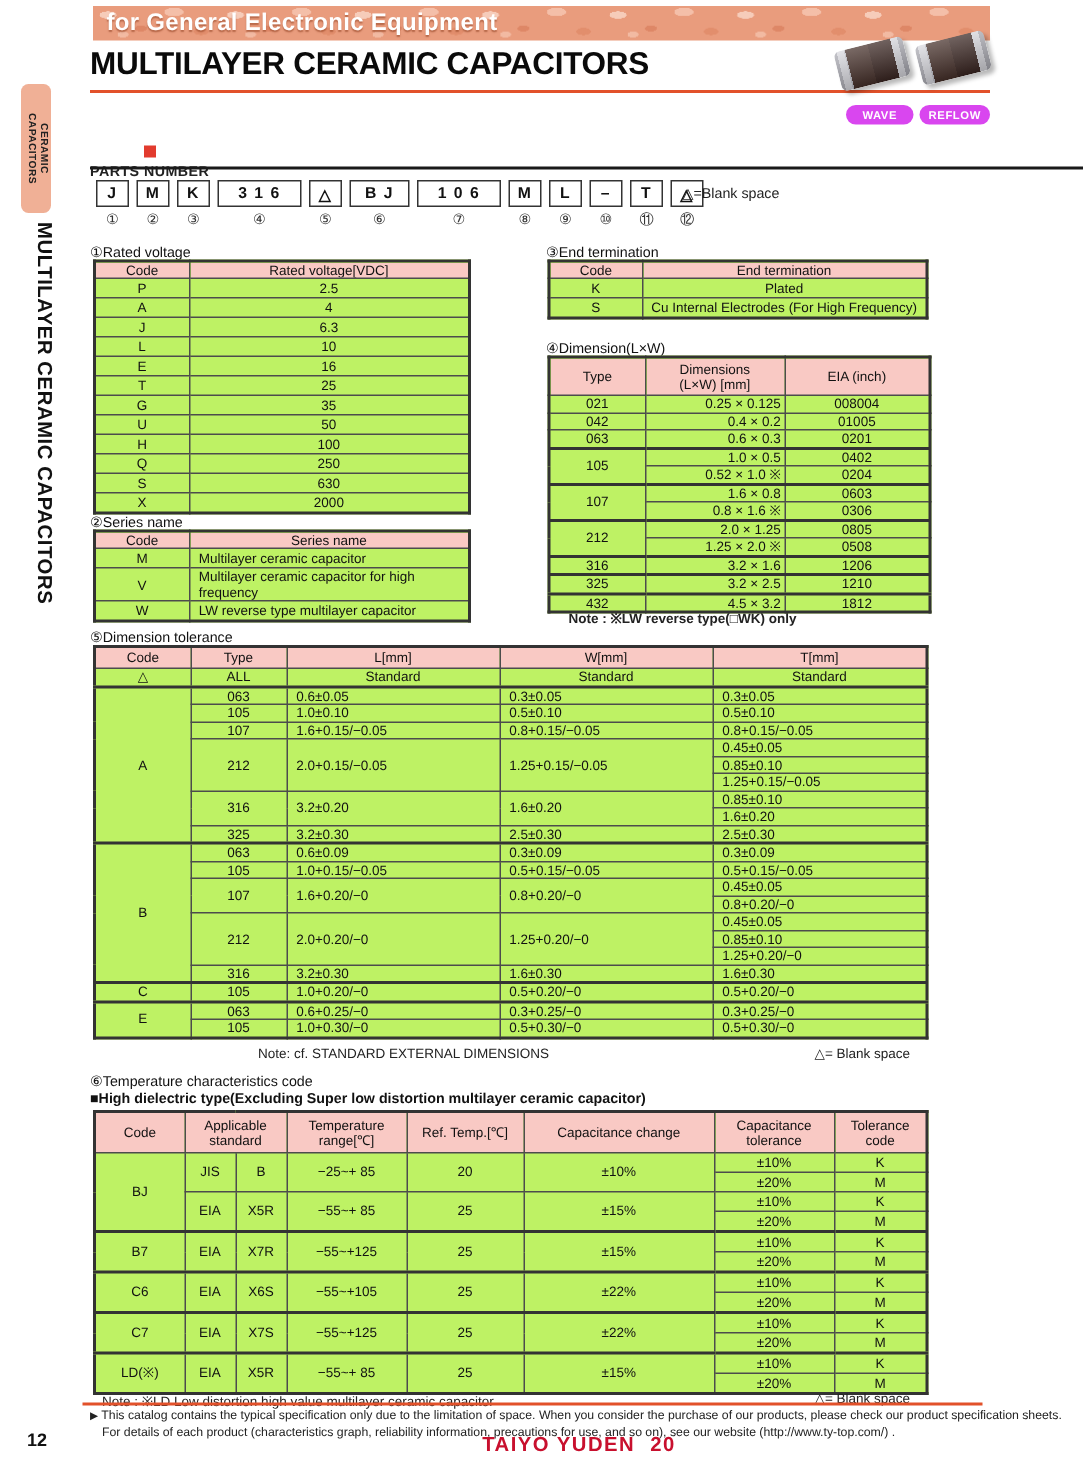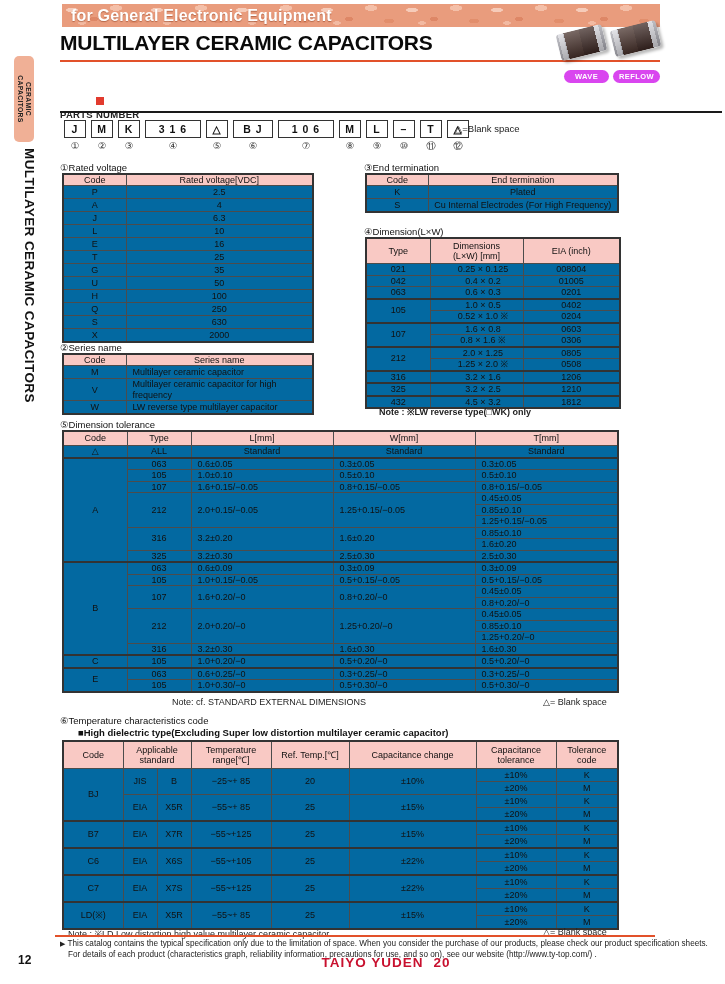--- a/index.html
+++ b/index.html
@@ -59,30 +59,30 @@
   .pn-box{height:16px;border:1.2px solid #333;display:flex;align-items:center;justify-content:center;
           font-size:10.5px;font-weight:bold;letter-spacing:1px;color:#111;background:#fff;}
   .w-s{width:20px;} .w-m{width:38px;} .w-l{width:54px;}
   .pn-num{margin-top:2px;text-align:center;font-size:9.5px;color:#333;}
   .pn-blank-note{position:absolute;left:455px;top:123px;font-size:9.5px;color:#222;}
 
   
   .sec-title{position:absolute;font-size:9.5px;color:#111;}
   .sub-title{position:absolute;font-size:9.5px;font-weight:bold;color:#111;}
   table{border-collapse:collapse;table-layout:fixed;position:absolute;
-        font-size:9px;color:#111;border:2px solid #333;background:#0369a1;}
+        font-size:9px;color:#111;border:2px solid #333;background:#bef264;}
   th,td{border:1px solid #4c4c4c;text-align:center;padding:0 2px;line-height:1.15;
         overflow:hidden;white-space:pre-line;font-weight:normal;}
   th{background:#f9c9c4;}
   td{height:12px;}
   .t4 td{height:10.5px;} .t4 th{height:24px;}
   .t5 td{height:10.5px;} .t5 th{height:13px;}
   .t6 td{height:12px;} .t6 th{height:26px;}
   td.al{text-align:left;padding-left:6px;}
-  td.al2{text-align:center;padding-left:15px;}
+  td.al2{text-align:right;padding-left:15px;}
   tr.gsep td{border-top:2px solid #333;}
   .note{position:absolute;font-size:9px;color:#222;}
 
   
   .foot-rule{position:absolute;left:55px;top:935px;width:600px;height:2px;background:#e2512a;}
   .notice{position:absolute;left:60px;top:939px;width:650px;font-size:8.2px;line-height:1.3;color:#222;}
   .notice .blt{font-size:7px;}
   .notice-l2{padding-left:8px;}
   .page-num{position:absolute;left:18px;top:953px;font-size:12px;font-weight:bold;color:#111;}
   .logo{position:absolute;left:0;top:955px;width:700px;text-align:center;
@@ -492,21 +492,21 @@
           <td class="al">1.0+0.30/−0</td>
           <td class="al">0.5+0.30/−0</td>
           <td class="al">0.5+0.30/−0</td>
         </tr>
       </tbody>
     </table>
   <div class="note" style="left:172px;top:697px;">Note: cf. STANDARD EXTERNAL DIMENSIONS</div>
   <div class="note" style="left:543px;top:697px;">△= Blank space</div>
 
   <div class="sec-title" style="left:60px;top:715px;">⑥Temperature characteristics code</div>
-  <div class="sub-title" style="left:60px;top:727px;margin-left:18px;">■High dielectric type(Excluding Super low distortion multilayer ceramic capacitor)</div>
+  <div class="sub-title" style="left:60px;top:727px;">■High dielectric type(Excluding Super low distortion multilayer ceramic capacitor)</div>
   <table class="t6" style="left:62px;top:740px;width:555px;">
     <colgroup>
         <col style="width:60px">
         <col style="width:34px">
         <col style="width:34px">
         <col style="width:80px">
         <col style="width:78px">
         <col style="width:127px">
         <col style="width:80px">
         <col style="width:62px">

